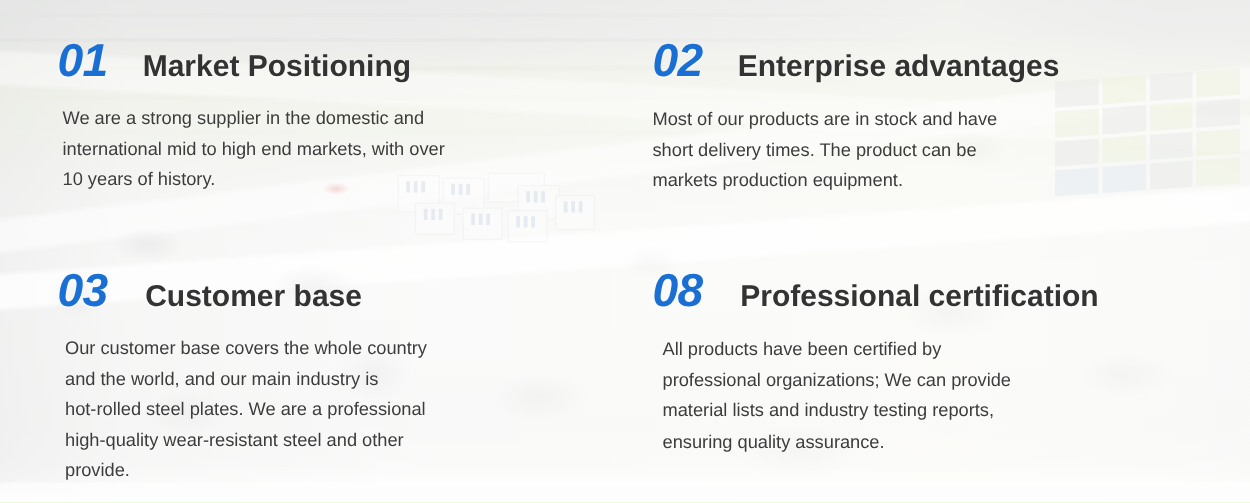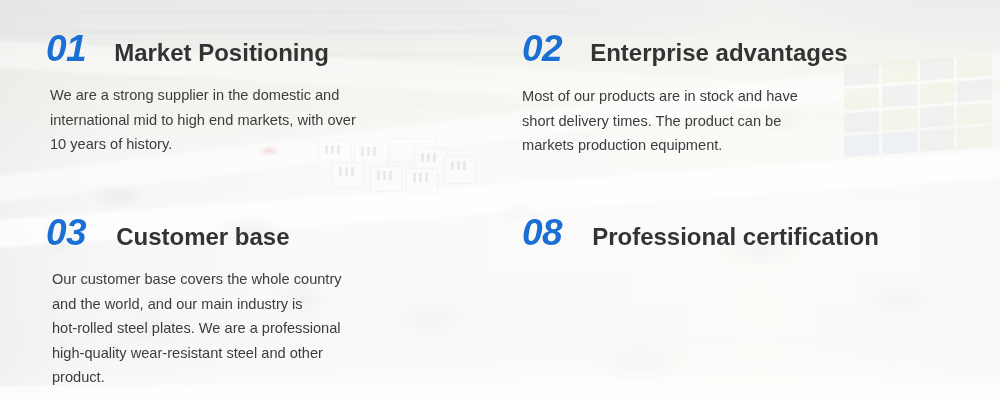--- a/index.html
+++ b/index.html
@@ -345,25 +345,31 @@
     <div class="card c3">
       <div class="card-head">
         <span class="num">03</span>
         <span class="title">Customer base</span>
       </div>
       <div class="body">
         <span class="ln">Our customer base covers the whole country</span>
         <span class="ln">and the world, and our main industry is</span>
         <span class="ln">hot-rolled steel plates. We are a professional</span>
         <span class="ln">high-quality wear-resistant steel and other</span>
-        <span class="ln">product.</span>
+        <span class="ln">provide.</span>
       </div>
     </div>
 
     <div class="card c4">
       <div class="card-head">
         <span class="num">08</span>
         <span class="title">Professional certification</span>
       </div>
+      <div class="body">
+        <span class="ln">All products have been certified by</span>
+        <span class="ln">professional organizations; We can provide</span>
+        <span class="ln">material lists and industry testing reports,</span>
+        <span class="ln">ensuring quality assurance.</span>
+      </div>
     </div>
 
   </div>
 </div>
 
 </body></html>

